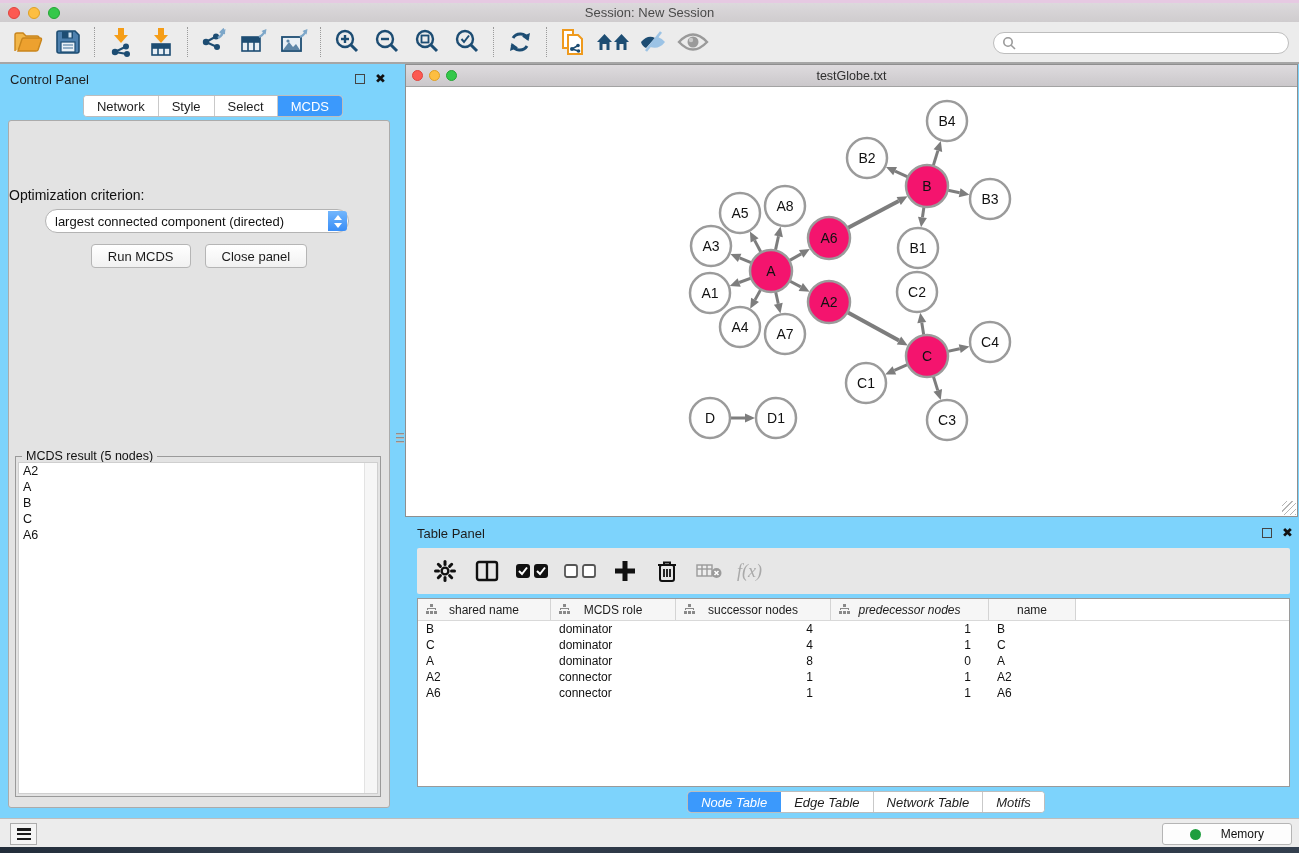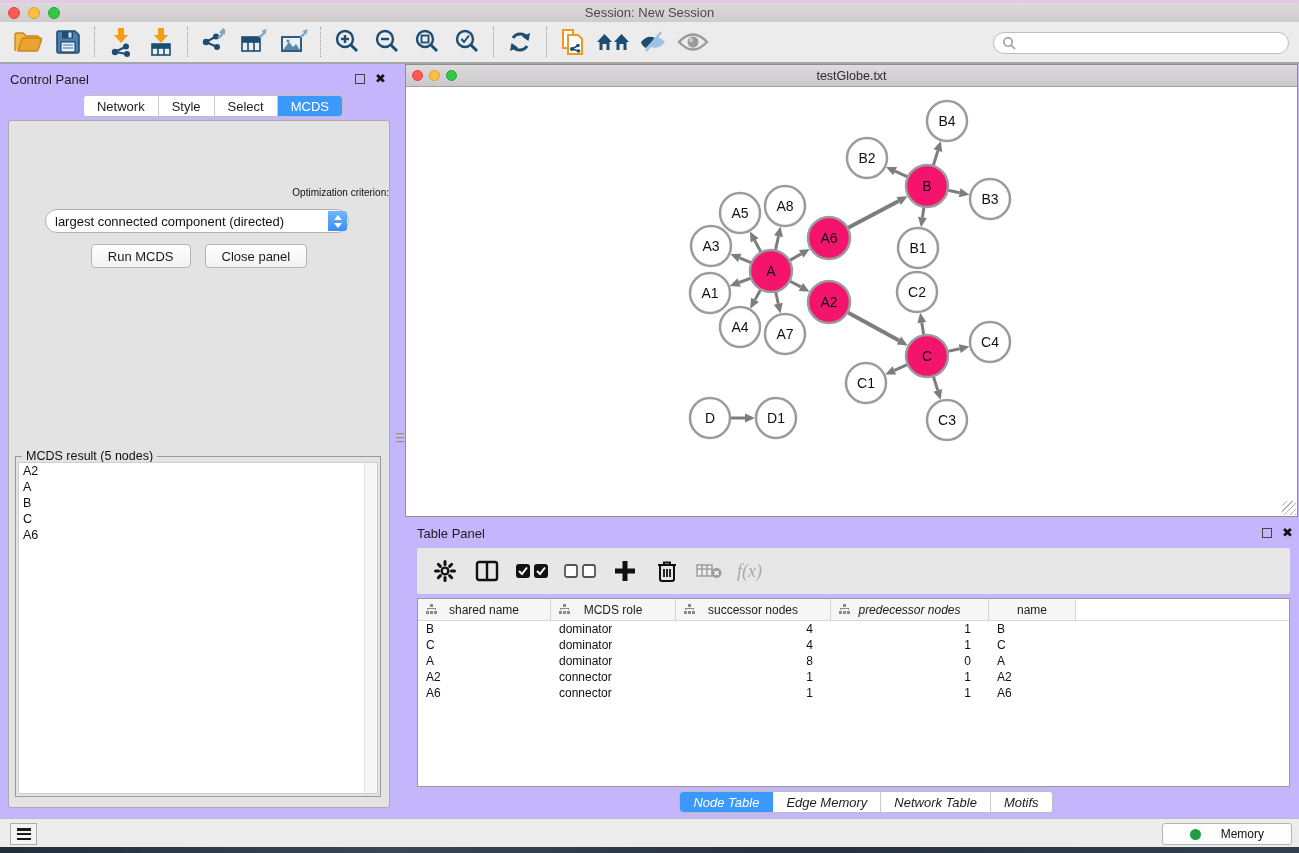--- a/index.html
+++ b/index.html
@@ -1,17 +1,17 @@
 <!DOCTYPE html>
 <html><head>
 <meta charset="utf-8">
 <style>
   * { margin:0; padding:0; box-sizing:border-box; }
   html,body { width:1299px; height:853px; font-family:"Liberation Sans","DejaVu Sans",sans-serif; }
-  .app { position:relative; width:1299px; height:853px; background:#c4b5fd; overflow:hidden; }
+  .app { position:relative; width:1299px; height:853px; background:#7dd3fc; overflow:hidden; }
 
   
   .desktop-top { position:absolute; left:0; top:0; width:1299px; height:3px; background:#e6c9e2; }
   .titlebar { position:absolute; left:0; top:3px; width:1299px; height:19px;
     background:linear-gradient(#dcd9dc,#cfccce); display:flex; align-items:center; }
   .titlebar .title { position:absolute; left:0; right:0; text-align:center; font-size:13px; color:#4a4a4a; }
   .lights { display:flex; gap:8px; margin-left:8px; z-index:2; }
   .light { width:12px; height:12px; border-radius:50%; }
   .light.red { background:#fc5a52; border:1px solid #e0443e; }
   .light.yellow { background:#fdbe41; border:1px solid #dfa023; }
@@ -37,21 +37,21 @@
 
   .seg-tabs { position:absolute; left:0; right:0; top:27px; display:flex; justify-content:center; }
   .seg { display:flex; border:1px solid #bdbdbd; border-radius:4px; overflow:hidden; background:#fff; height:22px;margin-left:28px; }
   .seg-tab { padding:0 13px; font-size:13px; color:#1d1d1d; display:flex; align-items:center; background:#fff;
     border-right:1px solid #c9c9c9; cursor:default; }
   .seg-tab:last-child { border-right:none; }
   .seg-tab.active { background:#3b99fc; color:#fff; border-right-color:#3b99fc; }
 
   .cp-content { position:absolute; left:2px; right:2px; top:52px; bottom:4px;
     border:1px solid #ababab; border-radius:3px; background:#e3e3e3; }
-  .opt-label { position:absolute; left:0; right:0; top:66px; text-align:right; font-size:10px; color:#111; }
+  .opt-label { position:absolute; left:0; right:0; top:66px; text-align:left; font-size:14px; color:#111; }
   .criterion { position:absolute; left:36px; right:40px; top:88px; height:24px; background:#fff;
     border:1px solid #b3b3b3; border-radius:12px; display:flex; align-items:center; }
   .criterion .crit-text { font-size:13px; color:#111; margin-left:9px; }
   .crit-stepper { position:absolute; right:1px; top:1px; bottom:1px; width:19px; border-radius:0 3px 3px 0;
     background:linear-gradient(#72b6fc,#3a8ef7); display:flex; flex-direction:column; align-items:center; justify-content:center; gap:3px; }
   .tri-up { width:0; height:0; border-left:4px solid transparent; border-right:4px solid transparent; border-bottom:5px solid #fff; }
   .tri-dn { width:0; height:0; border-left:4px solid transparent; border-right:4px solid transparent; border-top:5px solid #fff; }
   .cp-buttons { position:absolute; left:0; right:0; top:123px; display:flex; justify-content:center; gap:14px; }
   .btn { height:24px; padding:8px 16px; background:linear-gradient(#ffffff,#f1f1f1); border:1px solid #b5b5b5;
     border-radius:4px; font-size:13px; color:#1a1a1a; display:flex; align-items:center; }
@@ -614,21 +614,21 @@
             <div class="dt-cell num" style="width: 155px;">1</div>
             <div class="dt-cell num" style="width: 158px;">1</div>
             <div class="dt-cell" style="width: 87px;">A6</div>
           </div>
         </div>
     </div>
 
     <div class="tp-tabs">
       <div class="seg">
         <div class="seg-tab active">Node Table</div>
-        <div class="seg-tab">Edge Memory</div>
+        <div class="seg-tab">Edge Table</div>
         <div class="seg-tab">Network Table</div>
         <div class="seg-tab">Motifs</div>
       </div>
     </div>
   </div>
 
   <div class="statusbar">
     <div class="list-btn">
       <span class="list-ico">
           <i></i>

